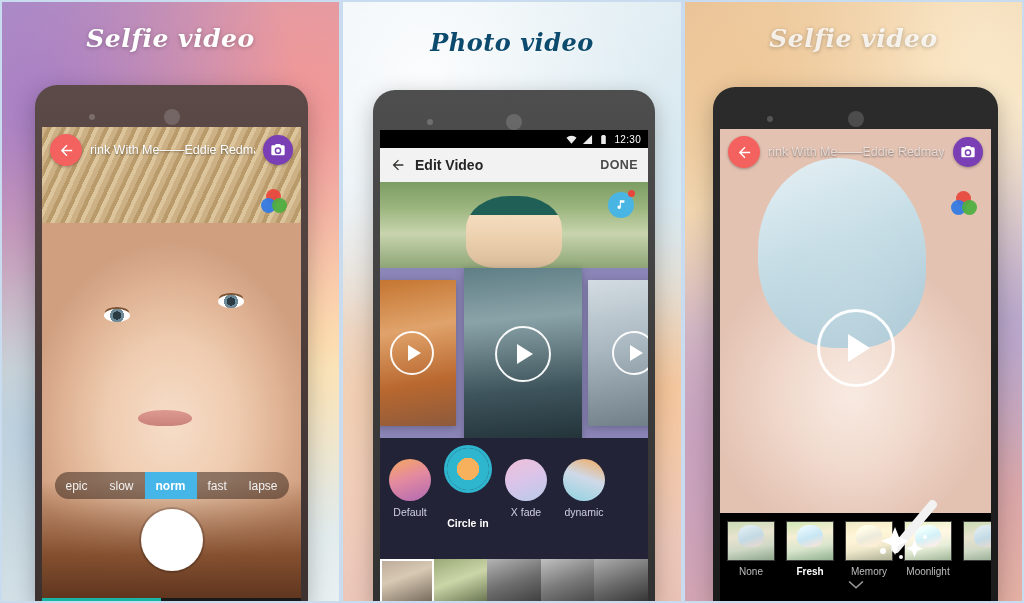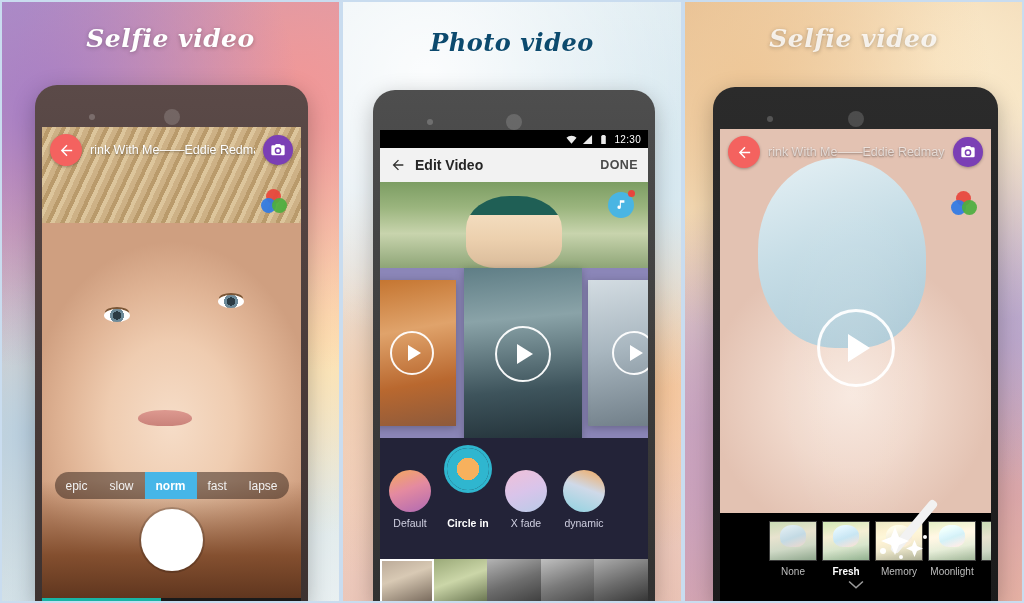--- a/index.html
+++ b/index.html
@@ -142,21 +142,21 @@
      width:40px;height:40px;border-radius:50%;border:2px solid rgba(255,255,255,.95);
      display:flex;align-items:center;justify-content:center;}
   .clipB .play{width:52px;height:52px;}
   .play .tri{width:0;height:0;border-left:13px solid #fff;border-top:8px solid transparent;
      border-bottom:8px solid transparent;margin-left:4px;}
   .clipB .play .tri{border-left-width:16px;border-top-width:10px;border-bottom-width:10px;}
 
   .transpanel{position:absolute;left:0;right:0;top:308px;bottom:0;background:#232338;}
   .transhead{height:28px;background:#0c0c14;display:flex;align-items:flex-end;}
   .transhead span{font-size:12px;color:#fff;padding:0 10px 5px;border-bottom:2px solid #2fb6a0;}
-  .translist{display:flex;align-items:flex-end;padding:10px 6px 0;gap:10px;}
+  .translist{display:flex;align-items:center;padding:10px 6px 0;gap:10px;}
   .trans{width:48px;text-align:center;}
   .trans .tc{width:42px;height:42px;border-radius:50%;margin:0 auto 5px;}
   .trans .tl{font-size:10.5px;color:#cfcfe0;}
   .trans.sel .tl{color:#fff;font-weight:700;margin-top:27px;}
   .trans.sel .tc{box-shadow:0 0 0 3px #2fb6cf;}
   .tc-default{background:linear-gradient(160deg,#f4a95e 0%,#e48aa0 45%,#b06ab3 100%);}
   .tc-fence{background:repeating-linear-gradient(90deg,#cfd7e6 0 5px,#a8b4cc 5px 8px,#e6ecf5 8px 12px);}
   .tc-circle{background:radial-gradient(circle at 50% 50%,#f7b15d 0 38%,#2fb6cf 38% 100%);}
   .tc-xfade{background:linear-gradient(160deg,#f0c0d8 0%,#d9c4ea 50%,#b9cbe8 100%);}
   .tc-dyn{background:linear-gradient(200deg,#f3a95c 0%,#cfd9e8 45%,#8fd2e0 100%);}
@@ -169,21 +169,21 @@
   .fs3{background:linear-gradient(160deg,#b4b4b4 0%,#6e6e6e 50%,#3a3a3a 100%);}
   .fs4{background:linear-gradient(160deg,#c0c0c0 0%,#7a7a7a 50%,#434343 100%);}
   .fs5{background:linear-gradient(160deg,#adadad 0%,#6b6b6b 50%,#2f2f2f 100%);}
 
   
   .bigplay{position:absolute;left:50%;top:46%;transform:translate(-50%,-50%);width:72px;height:72px;
      border-radius:50%;border:3px solid rgba(255,255,255,.95);display:flex;align-items:center;justify-content:center;}
   .bigplay .tri{width:0;height:0;border-left:22px solid #fff;border-top:14px solid transparent;
      border-bottom:14px solid transparent;margin-left:7px;}
   .filterbar{position:absolute;left:0;right:0;bottom:0;height:92px;background:#000;}
-  .filterrow{display:flex;gap:5px;padding:8px 7px 0;margin-left:42px;}
+  .filterrow{display:flex;gap:11px;padding:8px 7px 0;}
   .fitem{width:48px;text-align:center;}
   .fitem .fthumb{width:48px;height:40px;border:1px solid #3a3a3a;box-sizing:border-box;
      background:linear-gradient(170deg,#c9dbb4 0%,#e8e3cf 35%,#cfd9c6 65%,#8fa78d 100%);position:relative;overflow:hidden;}
   .fitem .fthumb:after{content:"";position:absolute;left:22%;top:8%;width:56%;height:58%;border-radius:48% 48% 40% 40%;
      background:linear-gradient(160deg,#e8f2f6 0%,#c3dae4 55%,#f0d9cd 100%);}
   .fitem.fresh .fthumb{filter:saturate(1.25) brightness(1.05);}
   .fitem.memory .fthumb{filter:sepia(.45) saturate(.8);}
   .fitem.moonlight .fthumb{filter:brightness(1.1) hue-rotate(-10deg);}
   .fitem .flabel{font-size:10px;color:#bdbdbd;margin-top:5px;}
   .fitem.sel .flabel{color:#fff;font-weight:700;}

